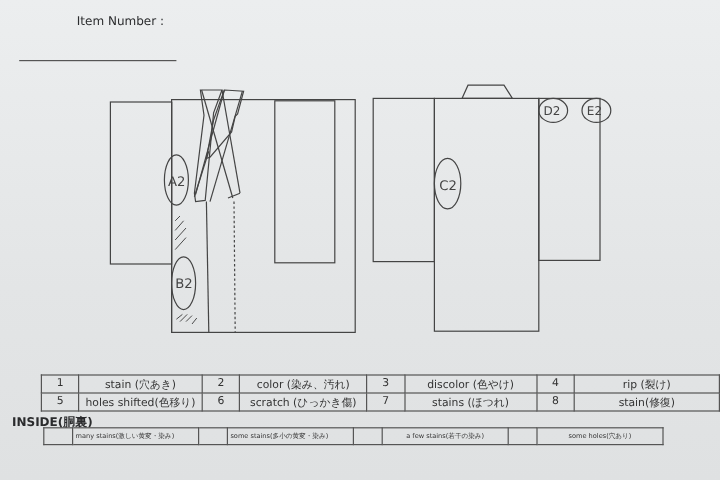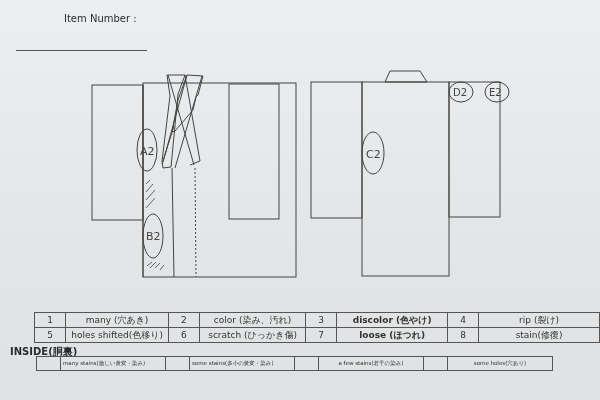--- a/index.html
+++ b/index.html
@@ -27,21 +27,21 @@
   .legend {
     position:absolute; left:34px; top:312px; border-collapse:collapse;
     font-size:9px; color:#333;
   }
   .legend td {
     border:1px solid #555; height:14px; padding:0 3px; text-align:center; white-space:nowrap;
   }
   .legend td.num { width:26px; }
   .legend td.lbl1 { width:96px; }
   .legend td.lbl2 { width:100px; }
-  .legend td.lbl3 { width:106px;font-weight:bold; }
+  .legend td.lbl3 { width:106px; }
   .legend td.lbl4 { width:120px; }
   .inside-title {
     position:absolute; left:10px; top:345px; font-size:10px; font-weight:bold; color:#2a2b2d;
   }
   .inside {
     position:absolute; left:36px; top:356px; border-collapse:collapse; font-size:5.5px; color:#333;
   }
   .inside td { border:1px solid #555; height:13px; padding:0 2px; white-space:nowrap; }
   .inside td.box { width:19px; }
   .inside td.d1 { width:100px; }
@@ -122,35 +122,35 @@
       <text x="366" y="158">C2</text>
       <text x="453" y="96" font-size="10">D2</text>
       <text x="489" y="96" font-size="10">E2</text>
     </g>
   </svg>
 
   <table class="legend">
     <tbody>
         <tr>
       <td class="num">1</td>
-      <td class="lbl1">many (穴あき)</td>
+      <td class="lbl1">stain (穴あき)</td>
       <td class="num">2</td>
       <td class="lbl2">color (染み、汚れ)</td>
       <td class="num">3</td>
       <td class="lbl3">discolor (色やけ)</td>
       <td class="num">4</td>
       <td class="lbl4">rip (裂け)</td>
     </tr>
     <tr>
       <td class="num">5</td>
       <td class="lbl1">holes shifted(色移り)</td>
       <td class="num">6</td>
       <td class="lbl2">scratch (ひっかき傷)</td>
       <td class="num">7</td>
-      <td class="lbl3">loose (ほつれ)</td>
+      <td class="lbl3">stains (ほつれ)</td>
       <td class="num">8</td>
       <td class="lbl4">stain(修復)</td>
     </tr>
   </tbody>
     </table>
 
   <div class="inside-title">INSIDE(胴裏)</div>
 
   <table class="inside">
     <tbody>

